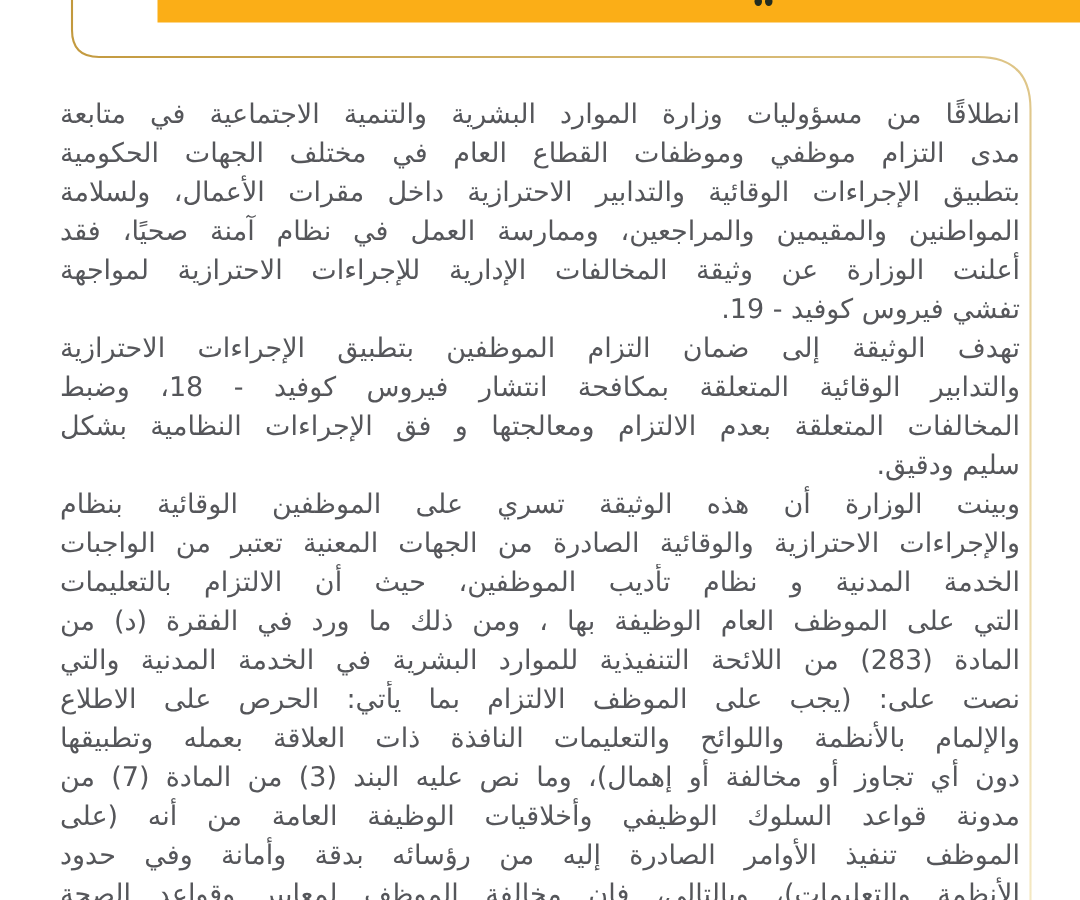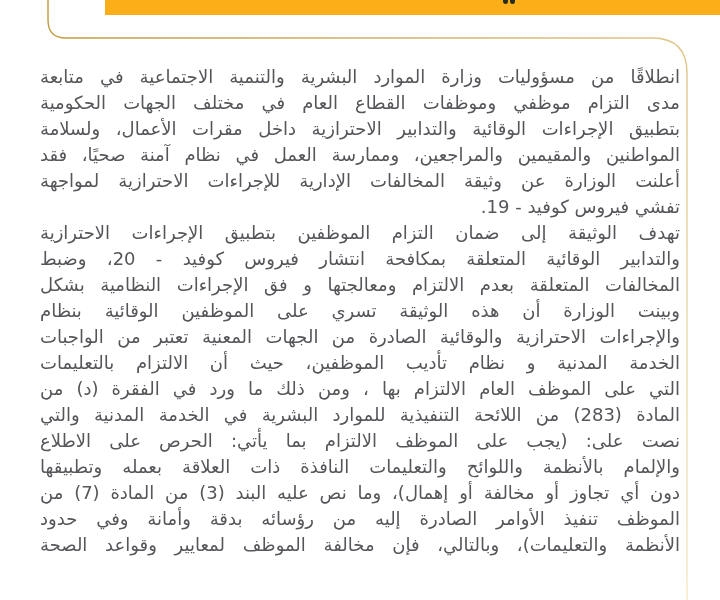--- a/index.html
+++ b/index.html
@@ -93,27 +93,29 @@
   </div>
 
   <div class="article">
       <div class="line">انطلاقًا من مسؤوليات وزارة الموارد البشرية والتنمية الاجتماعية في متابعة</div>
       <div class="line">مدى التزام موظفي وموظفات القطاع العام في مختلف الجهات الحكومية</div>
       <div class="line">بتطبيق الإجراءات الوقائية والتدابير الاحترازية داخل مقرات الأعمال، ولسلامة</div>
       <div class="line">المواطنين والمقيمين والمراجعين، وممارسة العمل في نظام آمنة صحيًا، فقد</div>
       <div class="line">أعلنت الوزارة عن وثيقة المخالفات الإدارية للإجراءات الاحترازية لمواجهة</div>
       <div class="line end">تفشي فيروس كوفيد - 19.</div>
       <div class="line">تهدف الوثيقة إلى ضمان التزام الموظفين بتطبيق الإجراءات الاحترازية</div>
-      <div class="line">والتدابير الوقائية المتعلقة بمكافحة انتشار فيروس كوفيد - 20، وضبط</div>
+      <div class="line">والتدابير الوقائية المتعلقة بمكافحة انتشار فيروس كوفيد - 18، وضبط</div>
       <div class="line">المخالفات المتعلقة بعدم الالتزام ومعالجتها و فق الإجراءات النظامية بشكل</div>
+      <div class="line end">سليم ودقيق.</div>
       <div class="line">وبينت الوزارة أن هذه الوثيقة تسري على الموظفين الوقائية بنظام</div>
       <div class="line">والإجراءات الاحترازية والوقائية الصادرة من الجهات المعنية تعتبر من الواجبات</div>
       <div class="line">الخدمة المدنية  و نظام تأديب الموظفين، حيث أن الالتزام بالتعليمات</div>
-      <div class="line">التي على الموظف العام الالتزام بها ، ومن ذلك ما ورد في الفقرة (د) من</div>
+      <div class="line">التي على الموظف العام الوظيفة بها ، ومن ذلك ما ورد في الفقرة (د) من</div>
       <div class="line">المادة (283) من اللائحة التنفيذية للموارد البشرية في الخدمة المدنية والتي</div>
       <div class="line">نصت على: (يجب على الموظف الالتزام بما يأتي: الحرص على الاطلاع</div>
       <div class="line">والإلمام بالأنظمة واللوائح والتعليمات النافذة ذات العلاقة بعمله وتطبيقها</div>
       <div class="line">دون أي تجاوز أو مخالفة أو إهمال)، وما نص عليه البند (3) من المادة (7) من</div>
+      <div class="line">مدونة قواعد السلوك الوظيفي وأخلاقيات الوظيفة العامة من أنه (على</div>
       <div class="line">الموظف تنفيذ الأوامر الصادرة إليه من رؤسائه بدقة وأمانة وفي حدود</div>
       <div class="line">الأنظمة والتعليمات)، وبالتالي، فإن مخالفة الموظف لمعايير وقواعد الصحة</div>
     </div>
 
 </div>
 
 </body></html>

